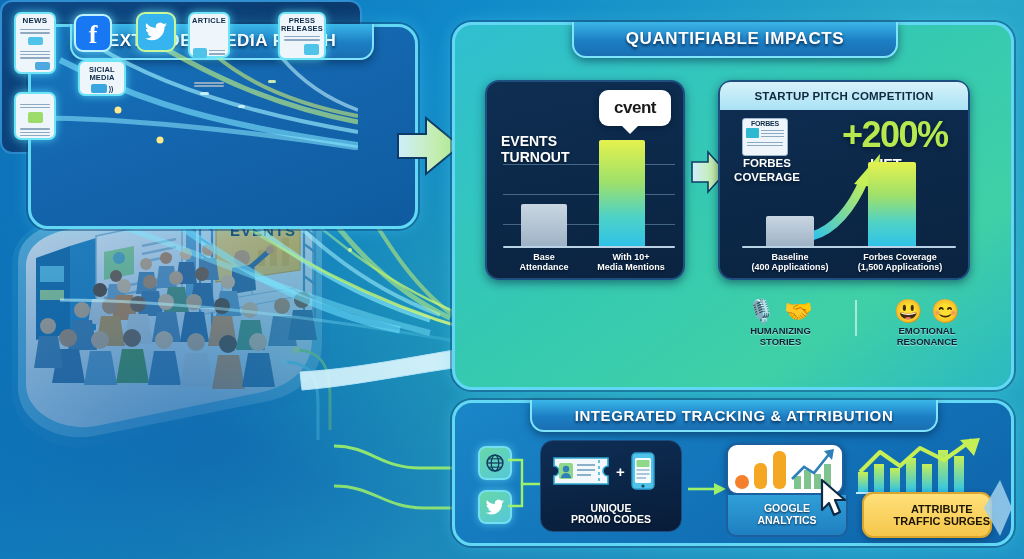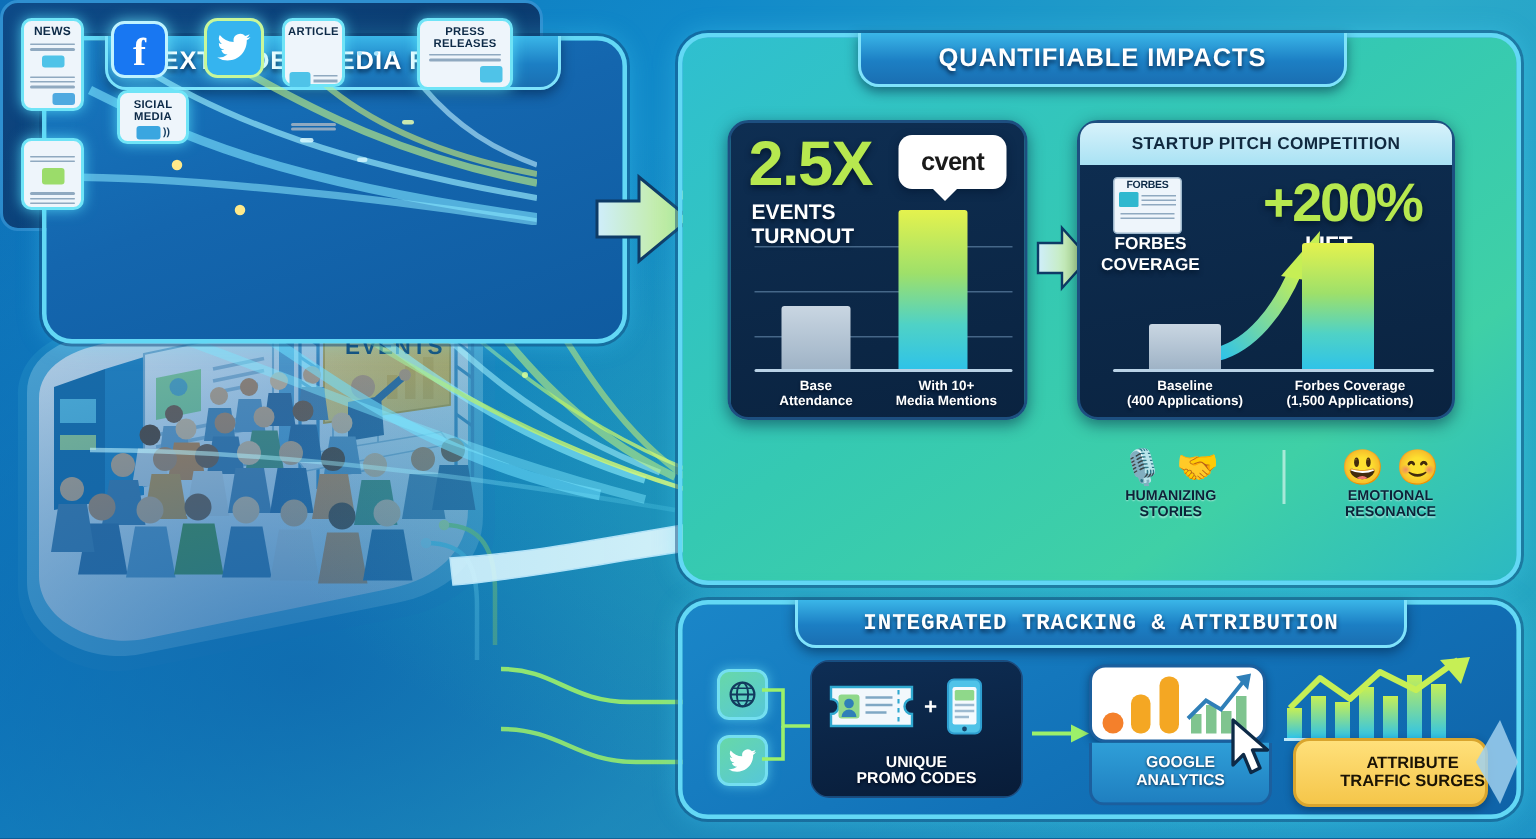--- a/index.html
+++ b/index.html
@@ -64,21 +64,21 @@
     display:flex;align-items:center;justify-content:center;
     font-size:11.5px;font-weight:bold;color:#10293f;letter-spacing:.2px;}
   .hrow{position:absolute;display:flex;flex-direction:column;align-items:center;}
   .hrow .cap{color:#0c2238;font-weight:bold;font-size:9.5px;text-align:center;line-height:1.12;
     text-shadow:0 1px 1px rgba(255,255,255,.5);}
   .emoji{font-size:23px;line-height:1;}
 
   
   #track-panel{left:452px;top:400px;width:562px;height:146px;
     background:linear-gradient(150deg,#1a86c8 0%,#1272b8 55%,#0f63a8 100%);}
-  #track-banner{left:530px;top:400px;width:404px;height:30px;font-size:15px;font-family:Liberation Mono, monospace;}
+  #track-banner{left:530px;top:400px;width:404px;height:30px;font-size:15px;}
   .darktile{position:absolute;border-radius:13px;background:linear-gradient(170deg,#0e2e55 0%,#081c38 100%);
     border:1px solid #1d4b7d;display:flex;flex-direction:column;align-items:center;justify-content:flex-end;
     box-sizing:border-box;padding-bottom:5px;}
   .darktile .t{color:#fff;font-weight:bold;font-size:10.5px;text-align:center;line-height:1.12;
     text-shadow:0 1px 2px rgba(0,10,30,.9);}
   .whitetile{position:absolute;border-radius:11px;background:#fff;border:2px solid #1b5f9e;
     box-shadow:0 2px 6px rgba(0,20,50,.45);box-sizing:border-box;overflow:hidden;}
   .bluecap{position:absolute;border-radius:0 0 10px 10px;background:linear-gradient(180deg,#2f9fd8 0%,#1f7fc0 100%);
     display:flex;align-items:center;justify-content:center;color:#fff;font-weight:bold;font-size:10.5px;
     text-align:center;line-height:1.12;text-shadow:0 1px 2px rgba(0,15,40,.8);border:2px solid #1b5f9e;border-top:none;}
@@ -215,39 +215,38 @@
           </span>
       </div>
       <div class="mlines">
           <i></i>
           <i></i>
         </div>
     </div>
 
     <div class="abs" style="left:238px;top:30px;color:#a9e7ff;font-size:11px;letter-spacing:2px;">• • •</div>
 
-    <div class="mcard" style="left:278px;top:12px;width:64px;height:48px;">
+    <div class="mcard" style="left:278px;top:12px;width:48px;height:48px;">
       <div class="lbl" style="font-size:7.5px">PRESS RELEASES</div>
       <div class="mlines">
           <i></i>
           <i></i>
         </div>
       <div class="mswatch" style="background:#4fc3e8;margin-left:auto;margin-right:5px;"></div>
     </div>
   </div>
 
   <svg class="abs" style="left:396px;top:112px" width="68" height="72">
     <path d="M2,22 L30,22 L30,6 L64,34 L30,62 L30,46 L2,46 Z" fill="url(#gsmall)" stroke="#0e3b66" stroke-width="2"></path>
   </svg>
 
   <div class="panel panel-outline" id="impacts-panel"></div>
   <div class="banner" id="impacts-banner">QUANTIFIABLE IMPACTS</div>
 
   <div class="chartcard" style="left:485px;top:80px;width:200px;height:200px;">
-    <div class="bigstat" style="left:12px;top:8px;font-size:42px;letter-spacing:-1px;">2.5X</div>
     <div class="statsub" style="left:14px;top:52px;font-size:14px;">EVENTS</div>
     <div class="statsub" style="left:14px;top:68px;font-size:14px;">TURNOUT</div>
 
     <div class="cvent" style="left:112px;top:8px;width:72px;height:36px;">
       <span>cvent</span>
     </div>
 
     <div class="gridline" style="left:16px;top:142px;width:172px;"></div>
     <div class="gridline" style="left:16px;top:112px;width:172px;"></div>
     <div class="gridline" style="left:16px;top:82px;width:172px;"></div>

